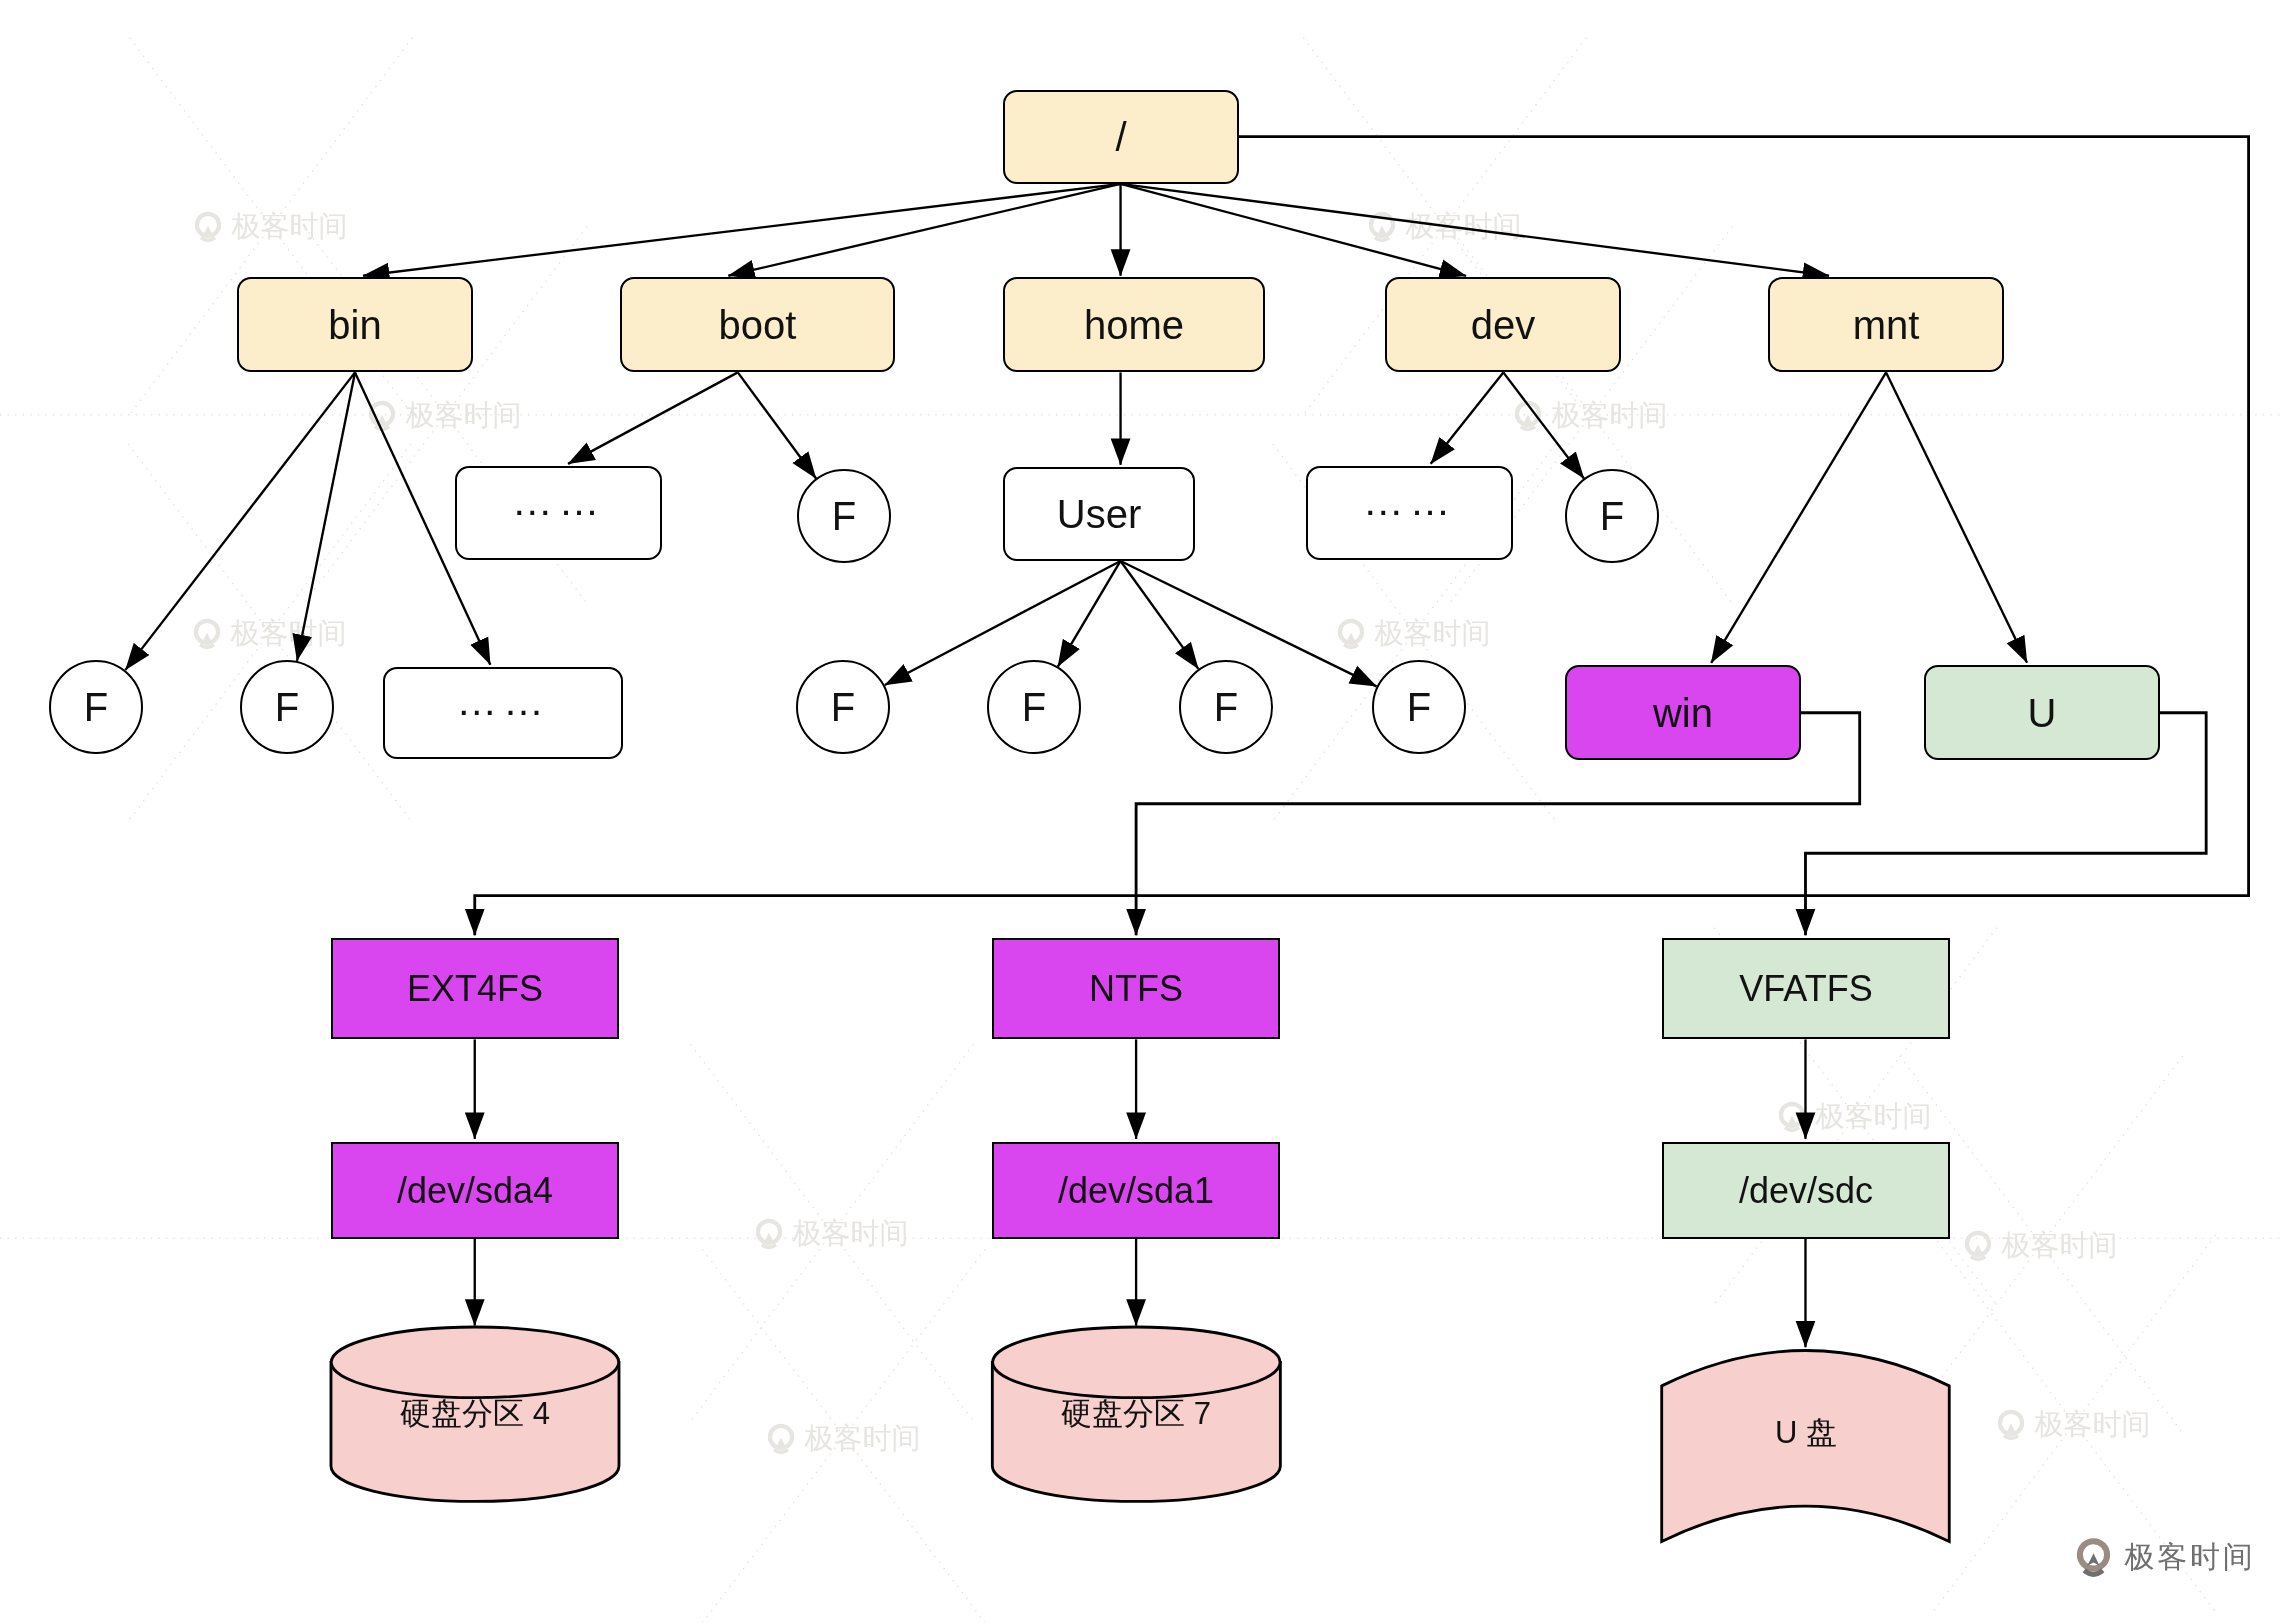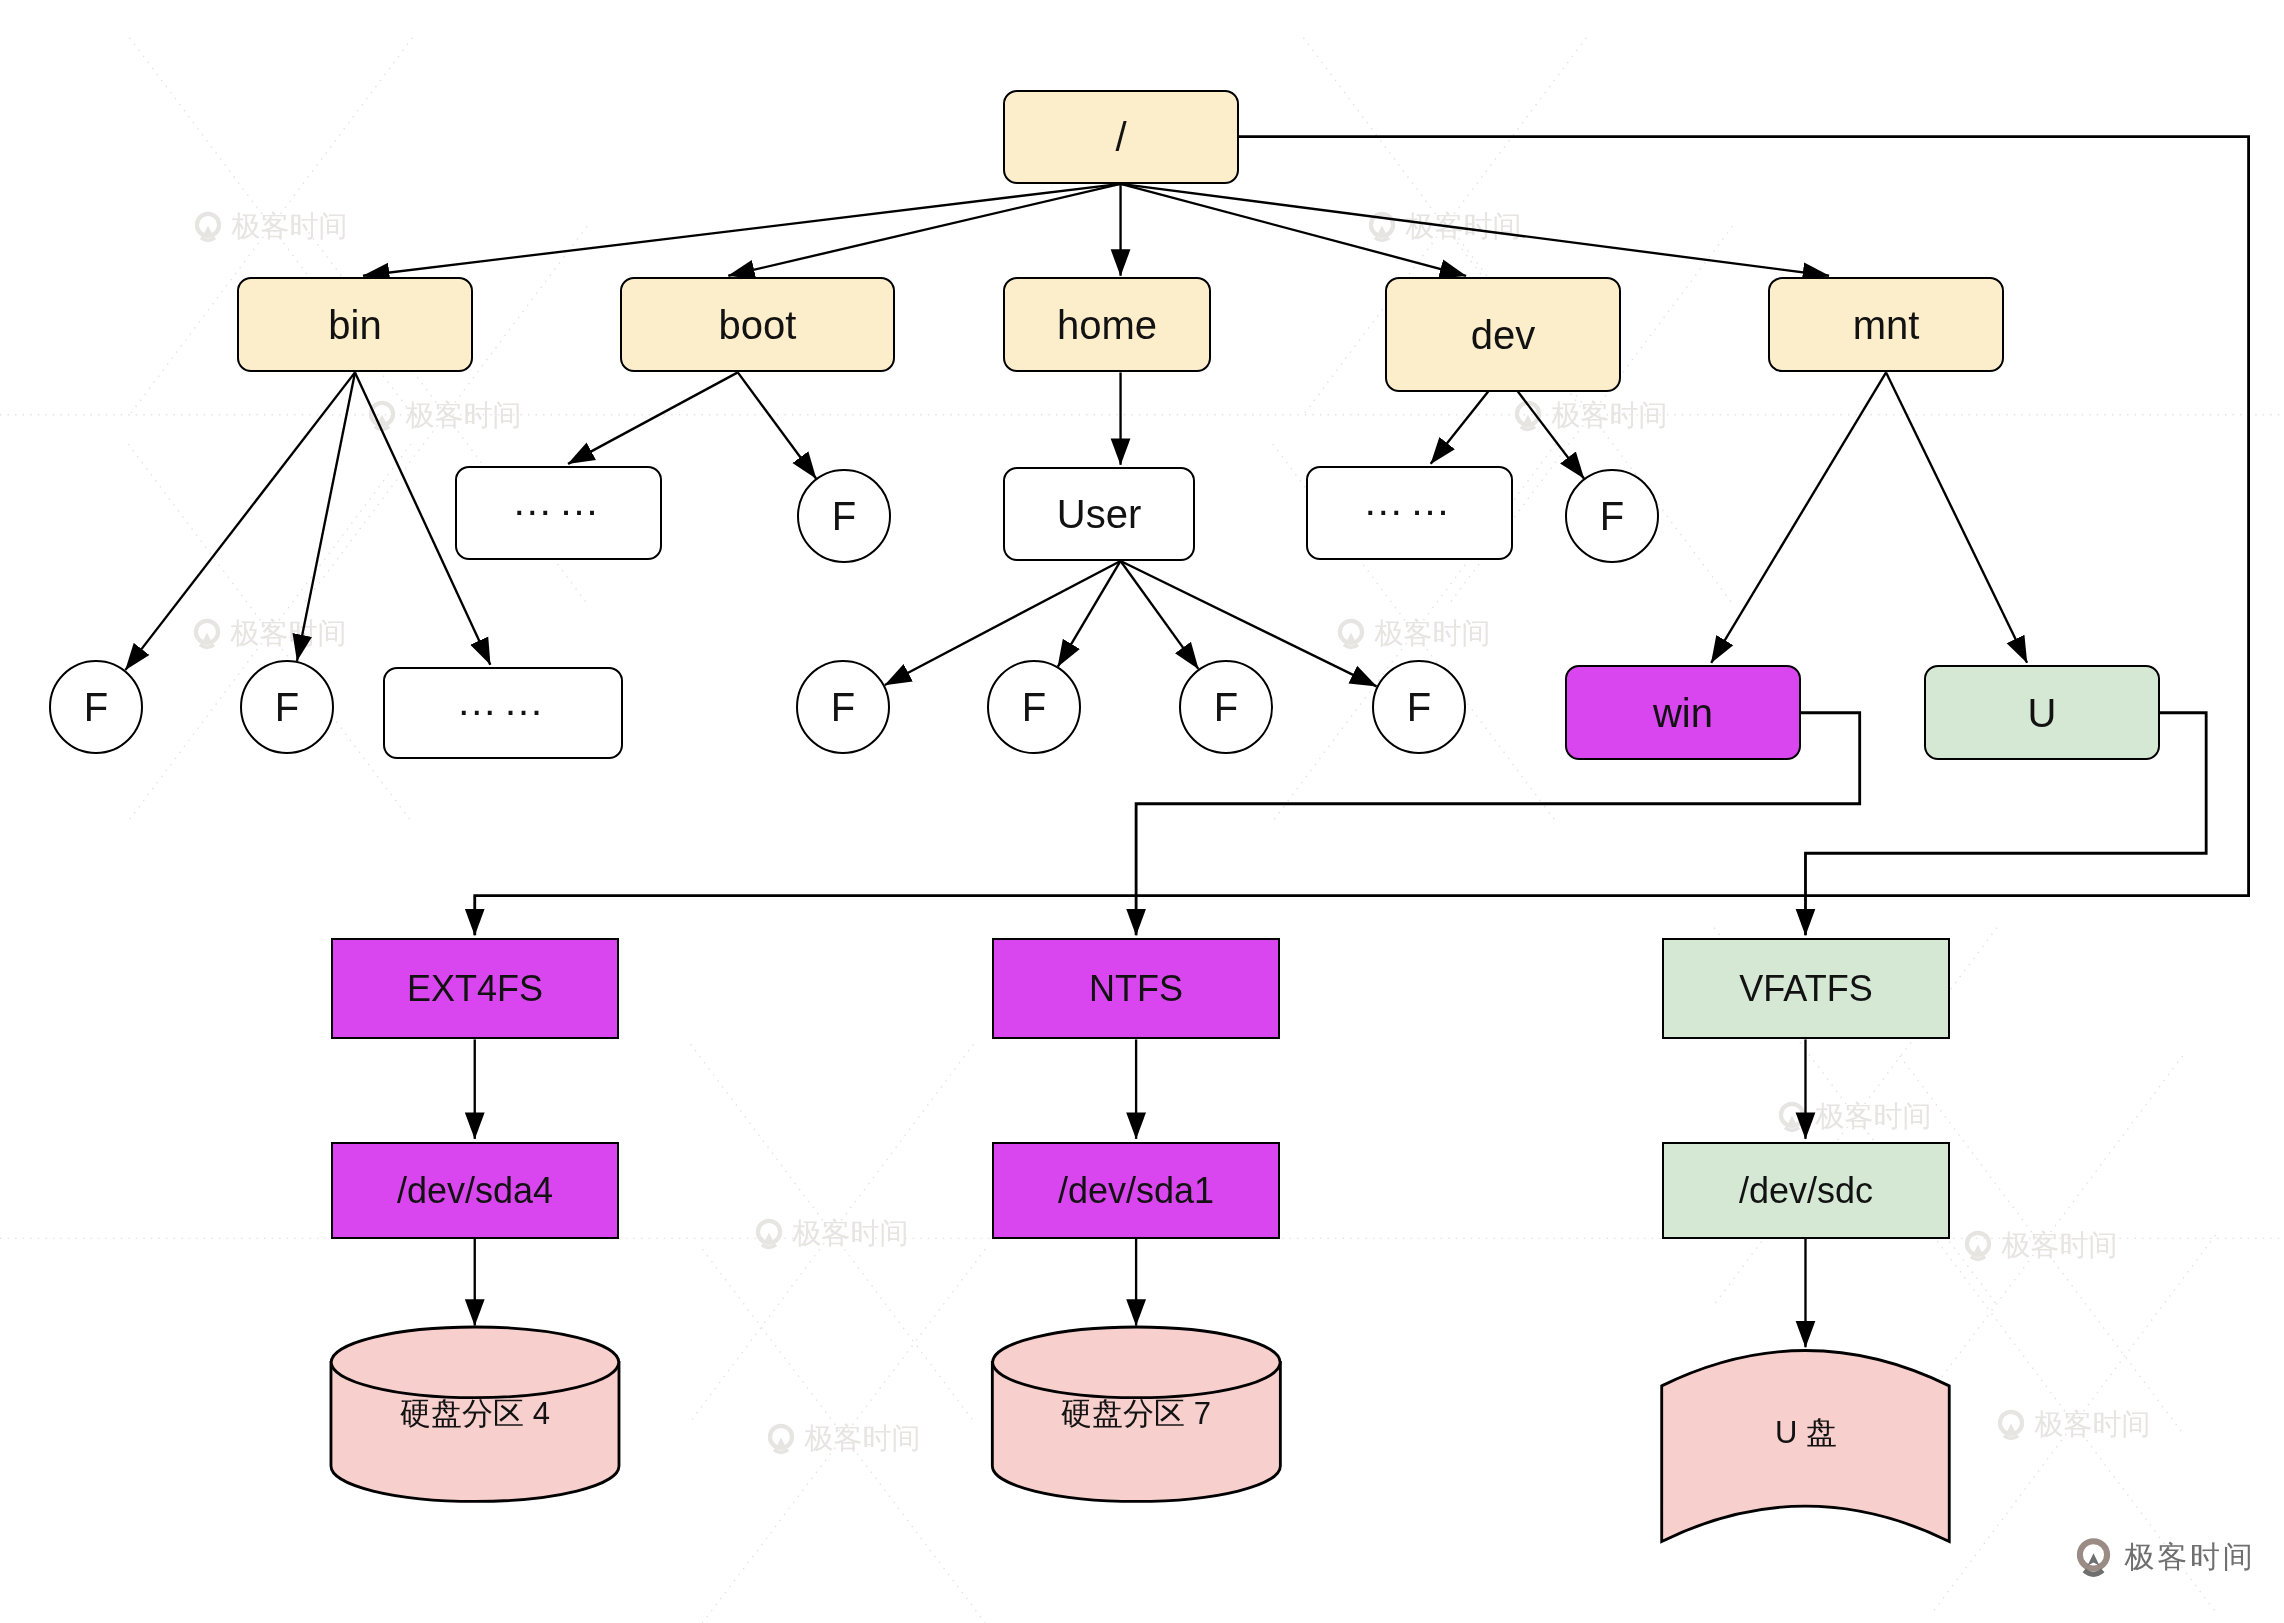--- a/index.html
+++ b/index.html
@@ -112,24 +112,24 @@
   <div class="node folder round" style="left:1003px;top:90px;width:236px;height:94px">
     <span class="lbl">/</span>
   </div>
 
   <div class="node folder round" style="left:237px;top:277px;width:236px;height:95px">
     <span class="lbl">bin</span>
   </div>
   <div class="node folder round" style="left:620px;top:277px;width:275px;height:95px">
     <span class="lbl">boot</span>
   </div>
-  <div class="node folder round" style="left:1003px;top:277px;width:208px;height:95px">
+  <div class="node folder round" style="left:1003px;top:277px;width:262px;height:95px">
     <span class="lbl">home</span>
   </div>
-  <div class="node folder round" style="left:1385px;top:277px;width:236px;height:115px">
+  <div class="node folder round" style="left:1385px;top:277px;width:236px;height:95px">
     <span class="lbl">dev</span>
   </div>
   <div class="node folder round" style="left:1768px;top:277px;width:236px;height:95px">
     <span class="lbl">mnt</span>
   </div>
 
   <div class="node plain round" style="left:455px;top:466px;width:207px;height:94px">
     <span class="dots-lbl">……</span>
   </div>
   <div class="node plain circle" style="left:797px;top:469px;width:94px;height:94px">

